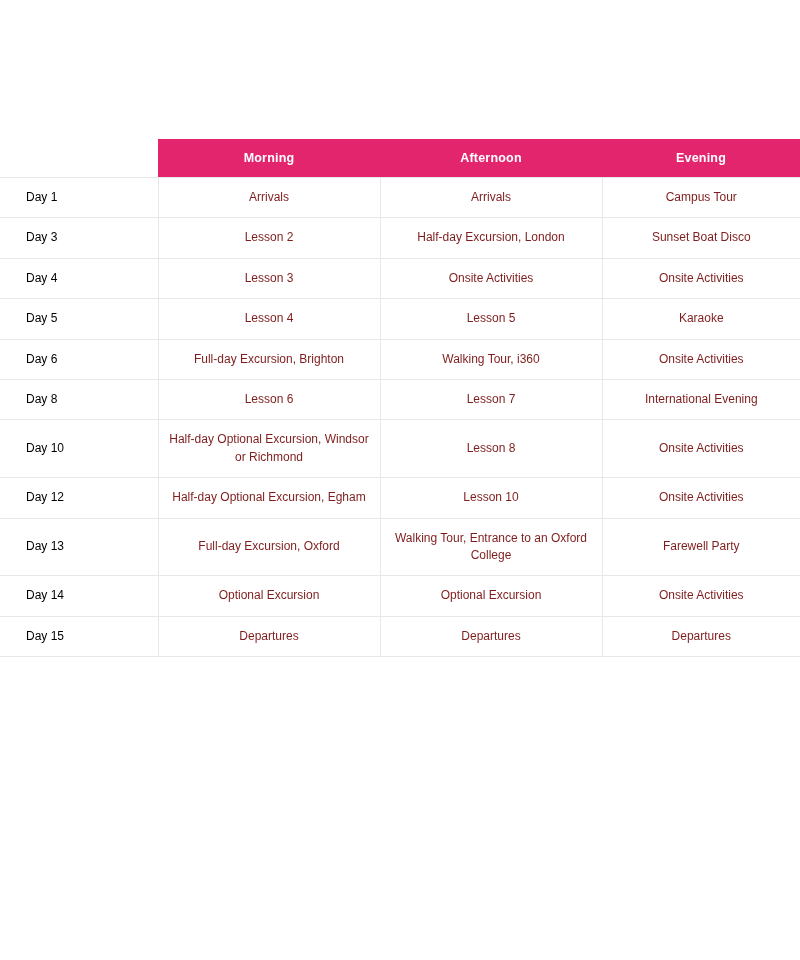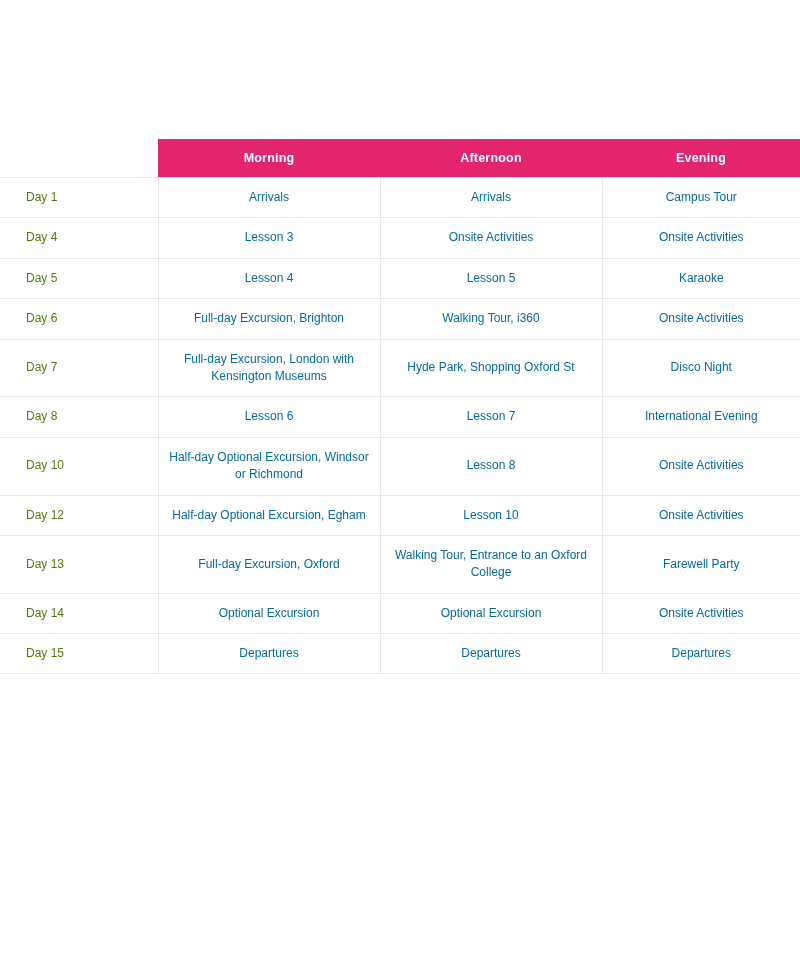--- a/index.html
+++ b/index.html
@@ -48,33 +48,33 @@
     border: none;
     margin-left: 12px;
   }
   thead th.hdr-blank {
     background: #ffffff;
     border: none;
     border-bottom: 1px solid #e8e8e8;
   }
   tbody td {
     font-size: 12px;
-    color: #0369a1;
+    color: #7f1d1d;
     text-align: center;
     padding: 11px 10px;
     border-bottom: 1px solid #e8e8e8;
     border-right: 1px solid #e8e8e8;
     line-height: 1.45;
     vertical-align: middle;
   }
   tbody td.day {
     text-align: left;
     padding-left: 26px;
     border-left: none;
-    color: #4d7c0f;
+    color: #000000;
   }
   tbody tr td:last-child {
     border-right: none;
   }
   tbody tr:first-child td {
     border-top: 1px solid #e8e8e8;
   }
   tbody tr:first-child td.day {
     border-top: 1px solid #e8e8e8;
   }
@@ -100,42 +100,42 @@
         </tr>
       </thead>
       <tbody>
         <tr>
           <td class="day">Day 1</td>
           <td>Arrivals</td>
           <td>Arrivals</td>
           <td>Campus Tour</td>
         </tr>
         <tr>
+          <td class="day">Day 3</td>
+          <td>Lesson 2</td>
+          <td>Half-day Excursion, London</td>
+          <td>Sunset Boat Disco</td>
+        </tr>
+        <tr>
           <td class="day">Day 4</td>
           <td>Lesson 3</td>
           <td>Onsite Activities</td>
           <td>Onsite Activities</td>
         </tr>
         <tr>
           <td class="day">Day 5</td>
           <td>Lesson 4</td>
           <td>Lesson 5</td>
           <td>Karaoke</td>
         </tr>
         <tr>
           <td class="day">Day 6</td>
           <td>Full-day Excursion, Brighton</td>
           <td>Walking Tour, i360</td>
           <td>Onsite Activities</td>
-        </tr>
-        <tr>
-          <td class="day">Day 7</td>
-          <td>Full-day Excursion, London with Kensington Museums</td>
-          <td>Hyde Park, Shopping Oxford St</td>
-          <td>Disco Night</td>
         </tr>
         <tr>
           <td class="day">Day 8</td>
           <td>Lesson 6</td>
           <td>Lesson 7</td>
           <td>International Evening</td>
         </tr>
         <tr>
           <td class="day">Day 10</td>
           <td>Half-day Optional Excursion, Windsor or Richmond</td>

